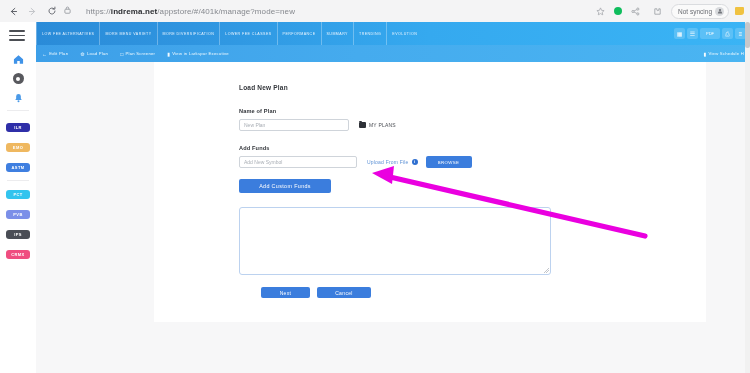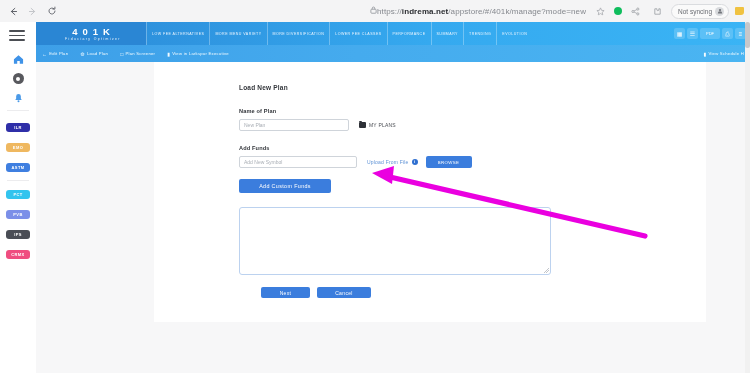--- a/index.html
+++ b/index.html
@@ -20,23 +20,23 @@
   }
   .nav-btns{display:flex;align-items:center;gap:2px;padding-left:5px;}
   .nav-ico{
     width:17px;height:17px;display:flex;align-items:center;justify-content:center;
     color:#60636a;font-size:11px;line-height:1;border-radius:50%;
   }
   .nav-ico.dim{color:#bdbfc4;}
   .nav-ico svg{display:block;}
   .omnibox{
     flex:1;height:15px;margin:0 6px 0 4px;
-    display:flex;align-items:center;gap:0;
+    display:flex;align-items:center;gap:15px;
     font-size:8px;color:#7a7d83;
-    overflow:hidden;white-space:nowrap;justify-content:flex-end;
+    overflow:hidden;white-space:nowrap;
   }
   .omnibox .lock{color:#8e9196;font-size:8px;}
   .url{letter-spacing:.1px;}
   .url b{color:#2b2d31;font-weight:bold;}
   .url .dimpath{color:#85888e;}
   .chrome-right{display:flex;align-items:center;gap:5px;padding-right:4px;}
   .dot-green{width:8px;height:8px;border-radius:50%;background:#0fbd5d;}
   .sync-pill{
     display:flex;align-items:center;gap:3px;
     height:13px;padding:0 4px 0 6px;border:1px solid #dadcdf;border-radius:8px;
@@ -311,24 +311,20 @@
       <div class="bwrap">
           <div class="badge" style="background: rgb(74, 77, 85);">IPS</div>
         </div>
       <div class="bwrap">
           <div class="badge" style="background: rgb(239, 77, 128);">CRMX</div>
         </div>
     </div>
   </div>
 
   <div class="topnav">
-    <div class="brand">
-      <div class="b1">401K</div>
-      <div class="b2">Fiduciary Optimizer</div>
-    </div>
     <div class="navitems">
       <div class="navitem">LOW FEE ALTERNATIVES</div>
       <div class="navitem">MORE MENU VARIETY</div>
       <div class="navitem">MORE DIVERSIFICATION</div>
       <div class="navitem">LOWER FEE CLASSES</div>
       <div class="navitem">PERFORMANCE</div>
       <div class="navitem">SUMMARY</div>
       <div class="navitem">TRENDING</div>
       <div class="navitem">EVOLUTION</div>
     </div>

